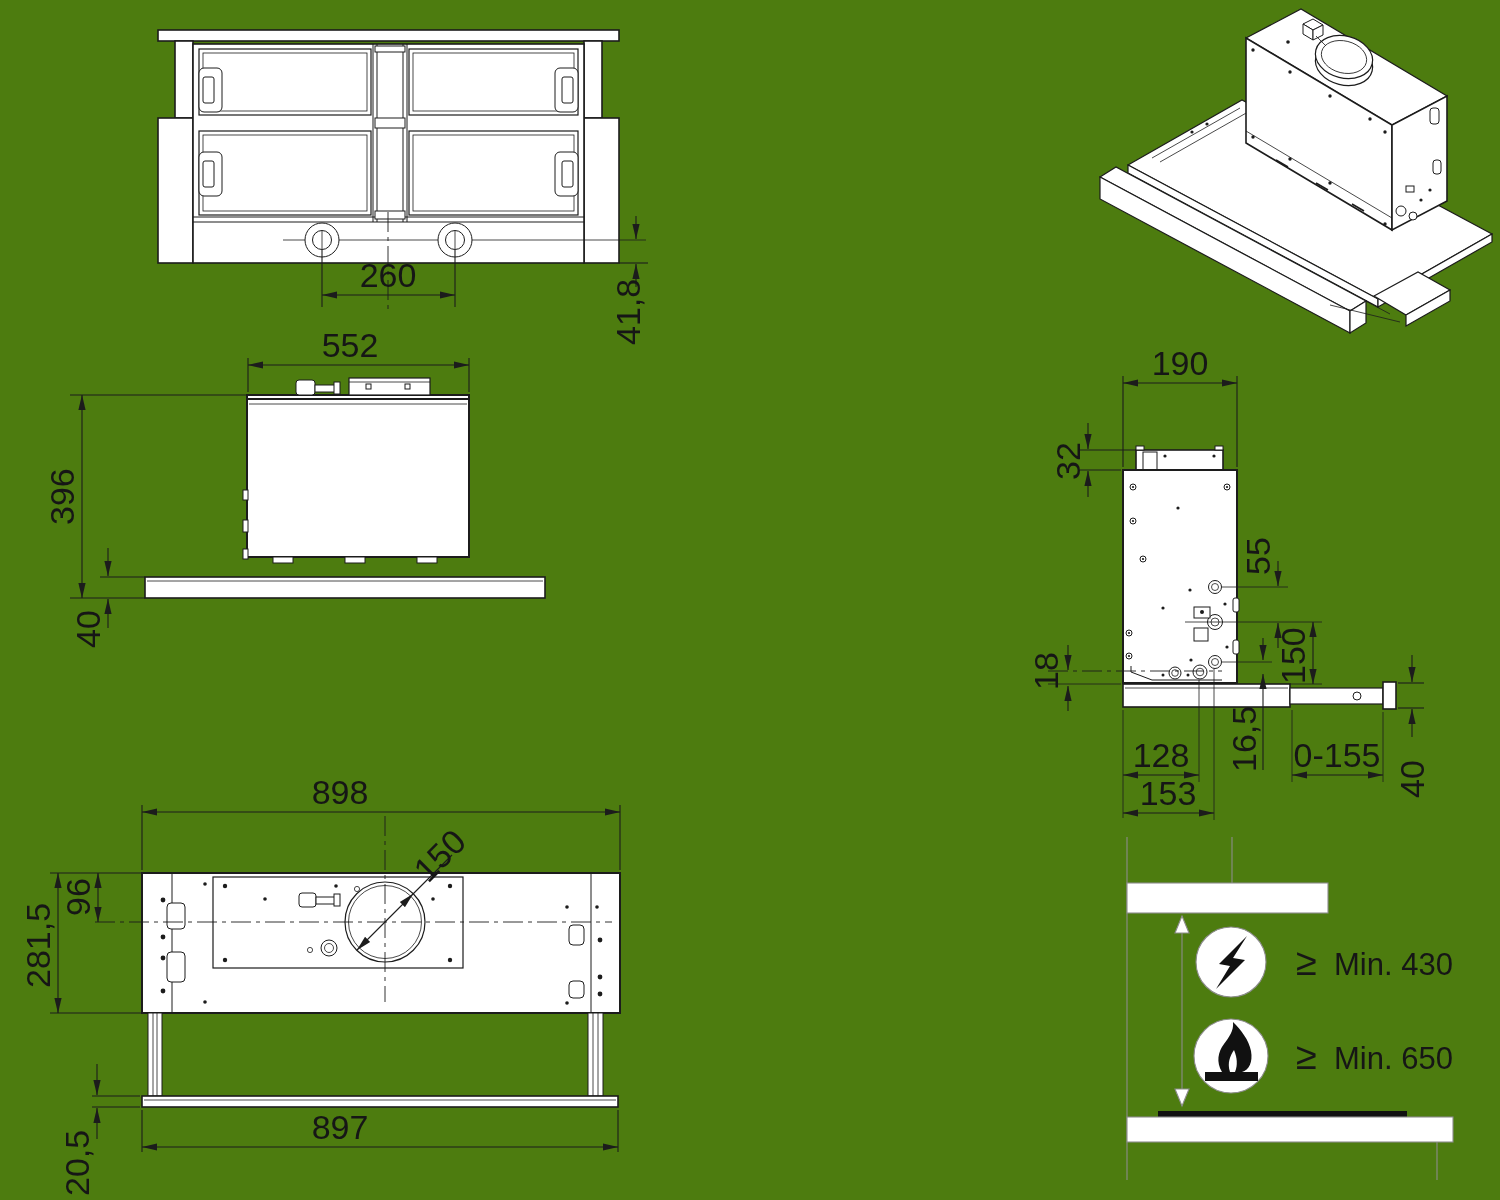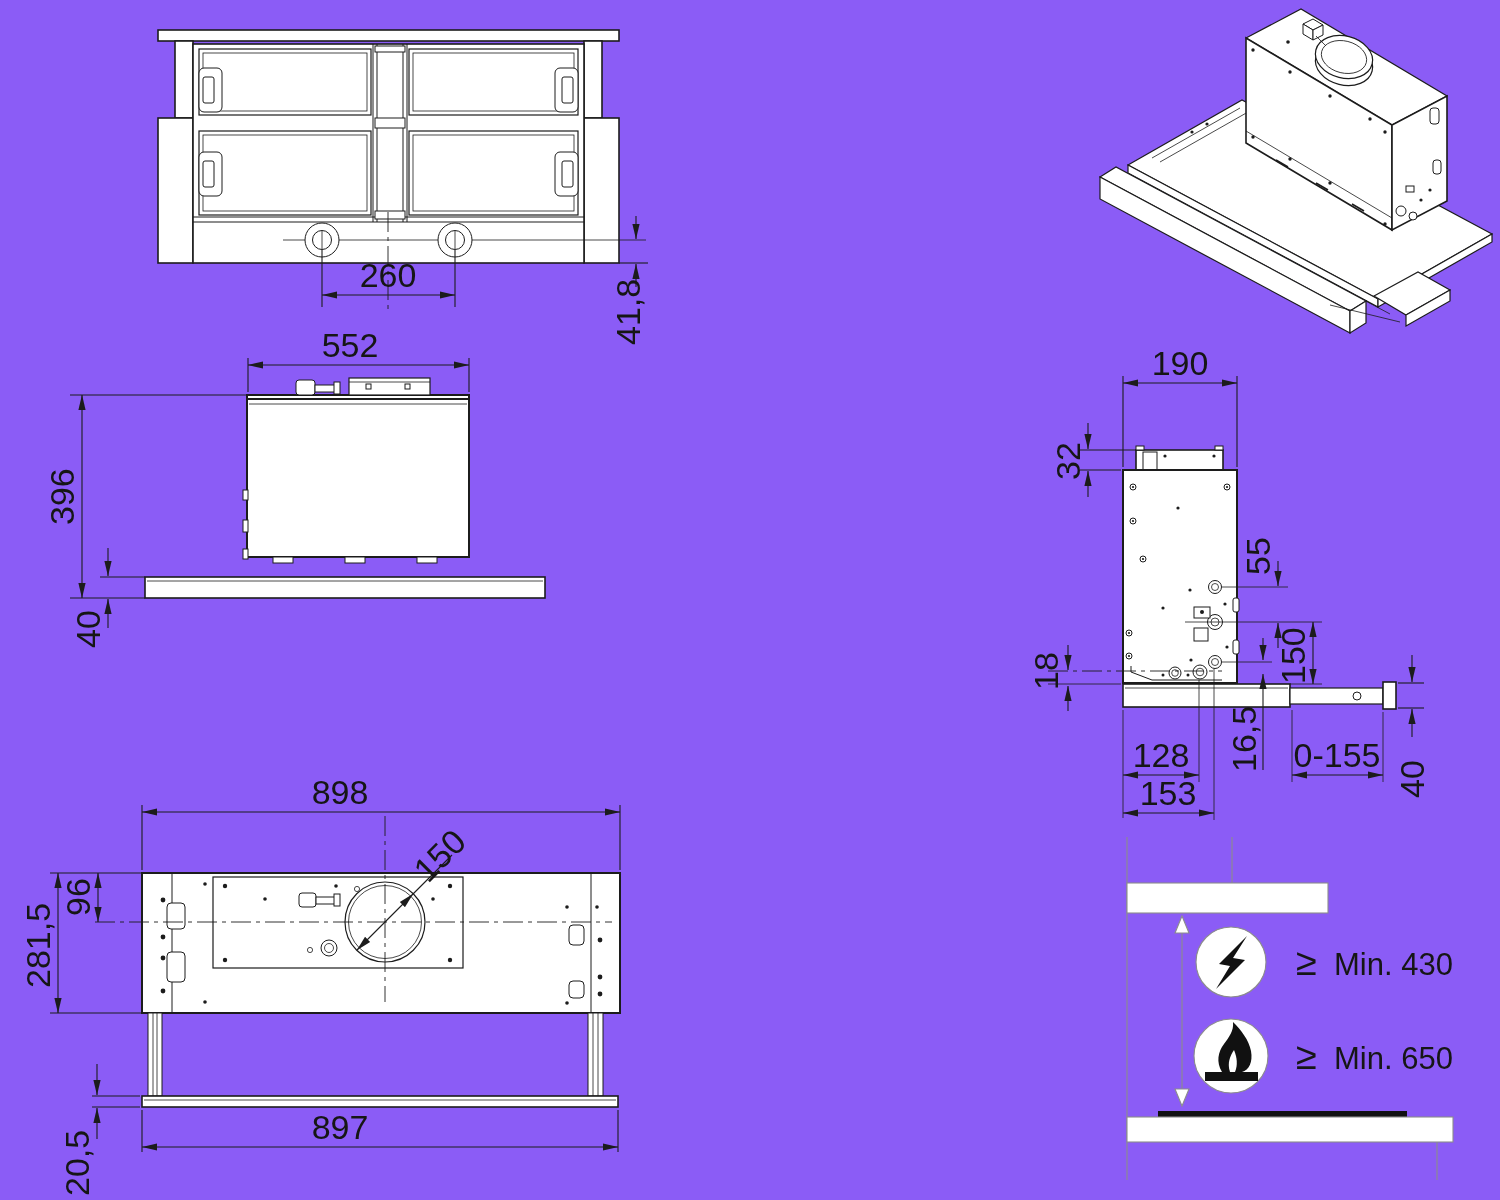--- a/index.html
+++ b/index.html
@@ -1,16 +1,16 @@
 <!DOCTYPE html>
 <html><head>
 <meta charset="utf-8">
 <style>
   html,body{margin:0;padding:0;background:#ffffff;}
-  .stage{width:1500px;height:1200px;position:relative;background:#8b5cf6;}
+  .stage{width:1500px;height:1200px;position:relative;background:#4d7c0f;}
   svg{display:block;}
   svg text{font-family:"Liberation Sans","DejaVu Sans",sans-serif;fill:#161616;}
   .dimtext{font-size:34px;}
   .mintext{font-size:31px;}
   .o2{stroke:#1c1c1c;stroke-width:2;fill:none;}
   .o16{stroke:#1c1c1c;stroke-width:1.6;fill:none;}
   .o12{stroke:#1c1c1c;stroke-width:1.2;fill:none;}
   .o1{stroke:#1c1c1c;stroke-width:1;fill:none;}
   .thin{stroke:#1c1c1c;stroke-width:0.8;fill:none;}
   .dim{stroke:#1c1c1c;stroke-width:1.1;fill:none;}

